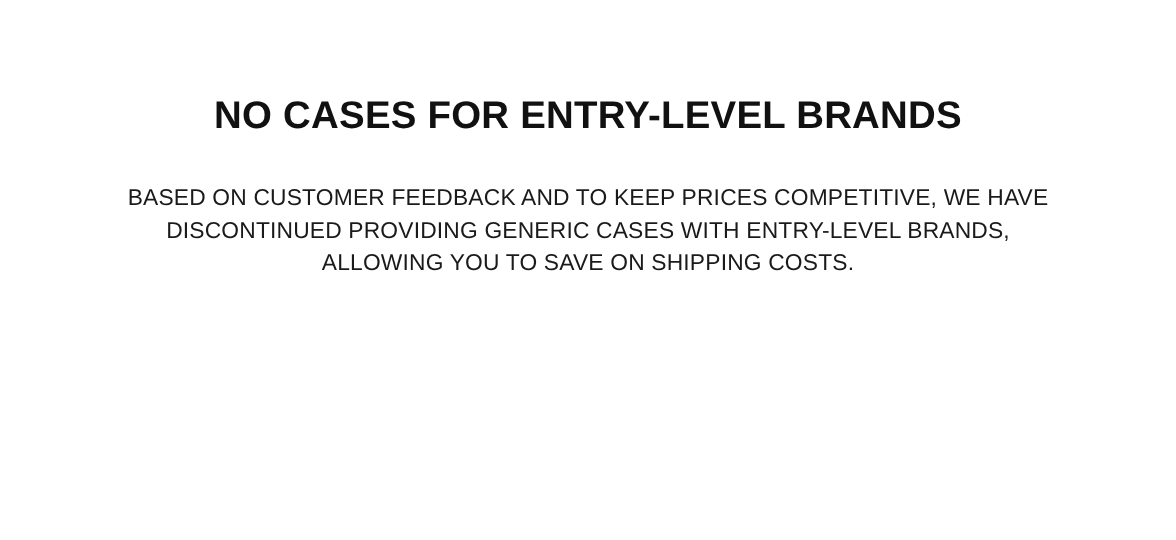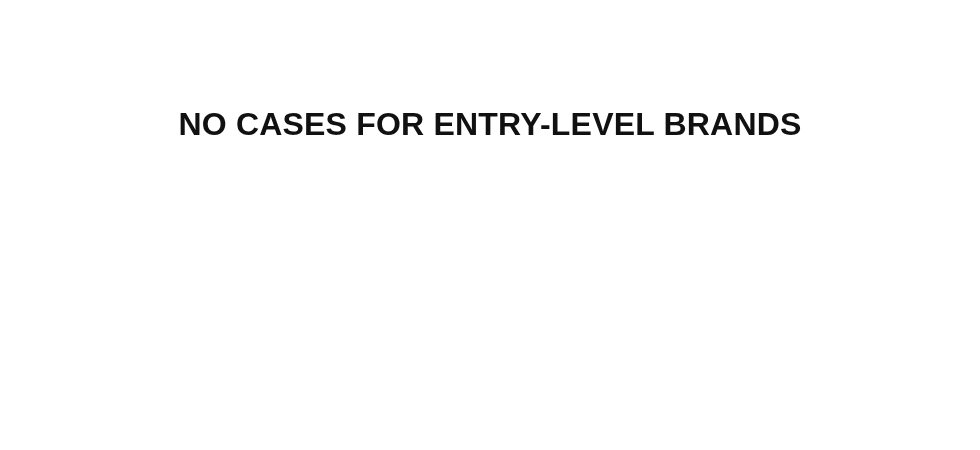--- a/index.html
+++ b/index.html
@@ -18,21 +18,21 @@
 
   .promo-banner {
     width: 980px;
     height: 450px;
     box-sizing: border-box;
     background: #ffffff;
     display: flex;
     flex-direction: column;
     align-items: center;
     justify-content: flex-start;
-    padding-top: 108px;
+    padding-top: 80px;
   }
 
   .banner-heading {
     margin: 0;
     padding: 0;
     font-family: "Liberation Sans", sans-serif;
     font-size: 32px;
     font-weight: 700;
     line-height: 1.05;
     letter-spacing: 0.2px;
@@ -55,13 +55,14 @@
     text-align: center;
     text-transform: uppercase;
     width: 800px;
   }
 </style>
 </head>
 <body>
 
 <section class="promo-banner">
   <h1 class="banner-heading">NO CASES FOR ENTRY-LEVEL BRANDS</h1>
+  <p class="banner-body">BASED ON CUSTOMER FEEDBACK AND TO KEEP PRICES COMPETITIVE, WE HAVE DISCONTINUED PROVIDING GENERIC CASES WITH ENTRY-LEVEL BRANDS, ALLOWING YOU TO SAVE ON SHIPPING COSTS.</p>
 </section>
 
 </body></html>

